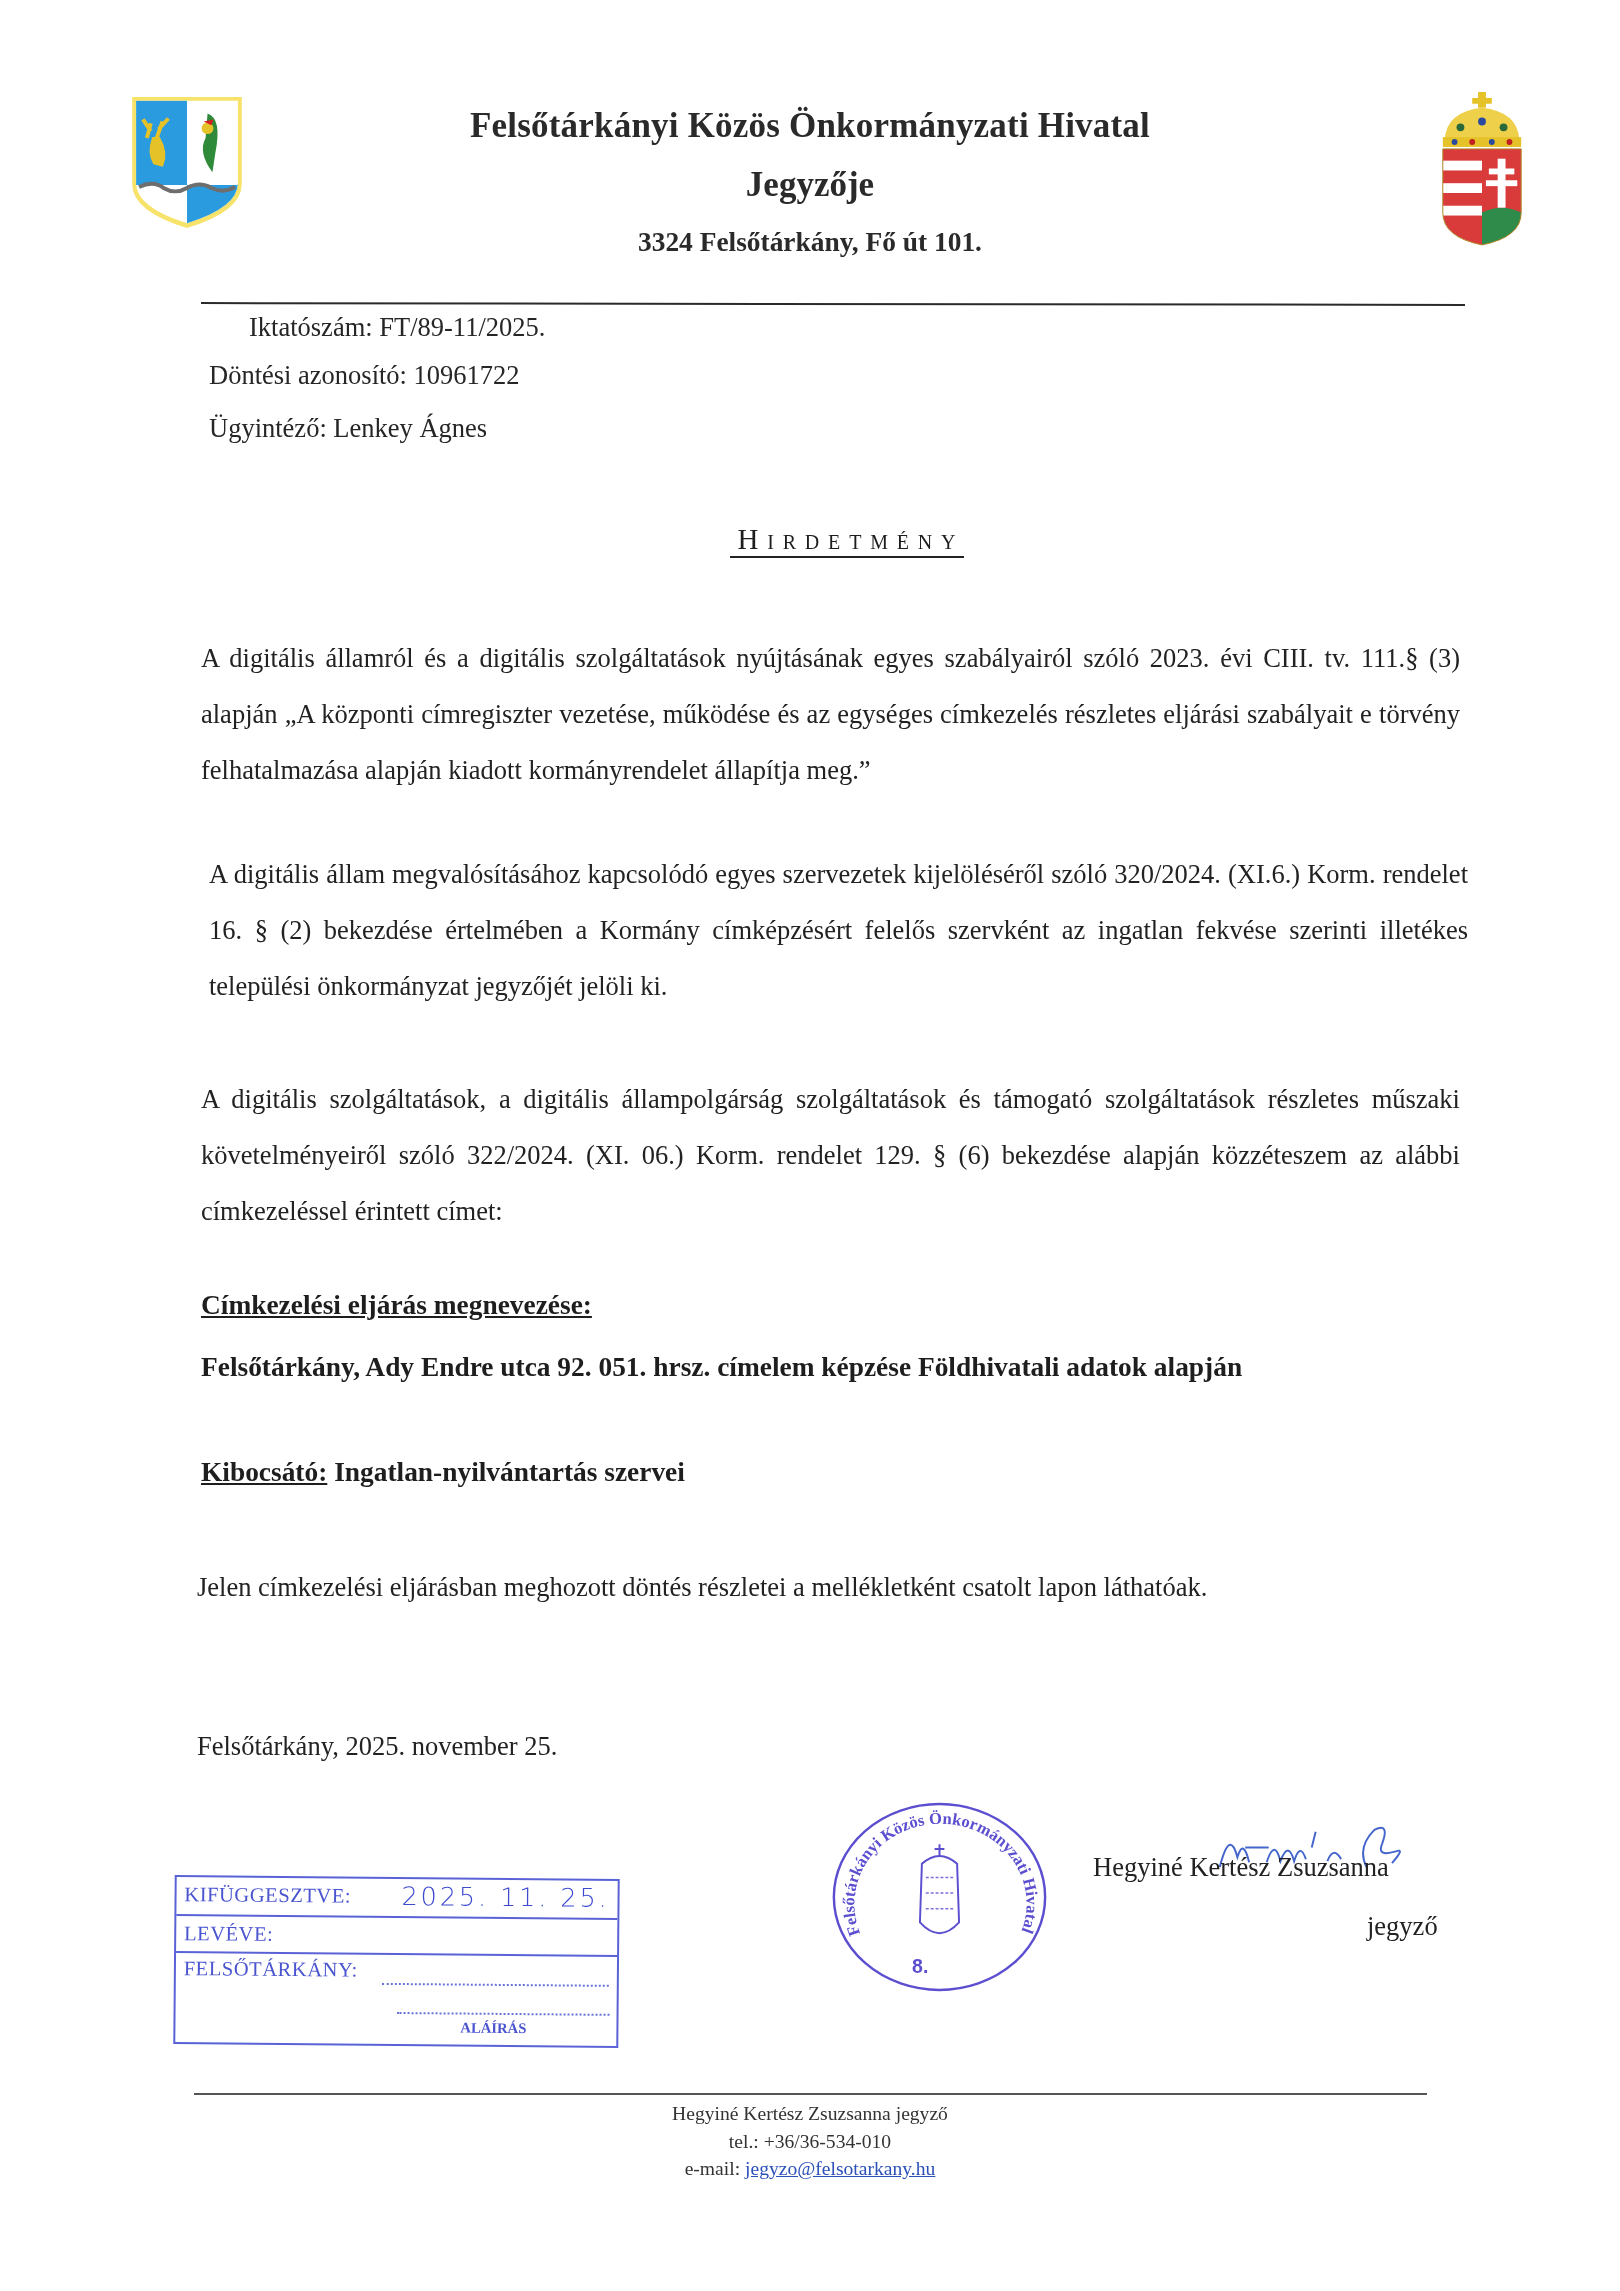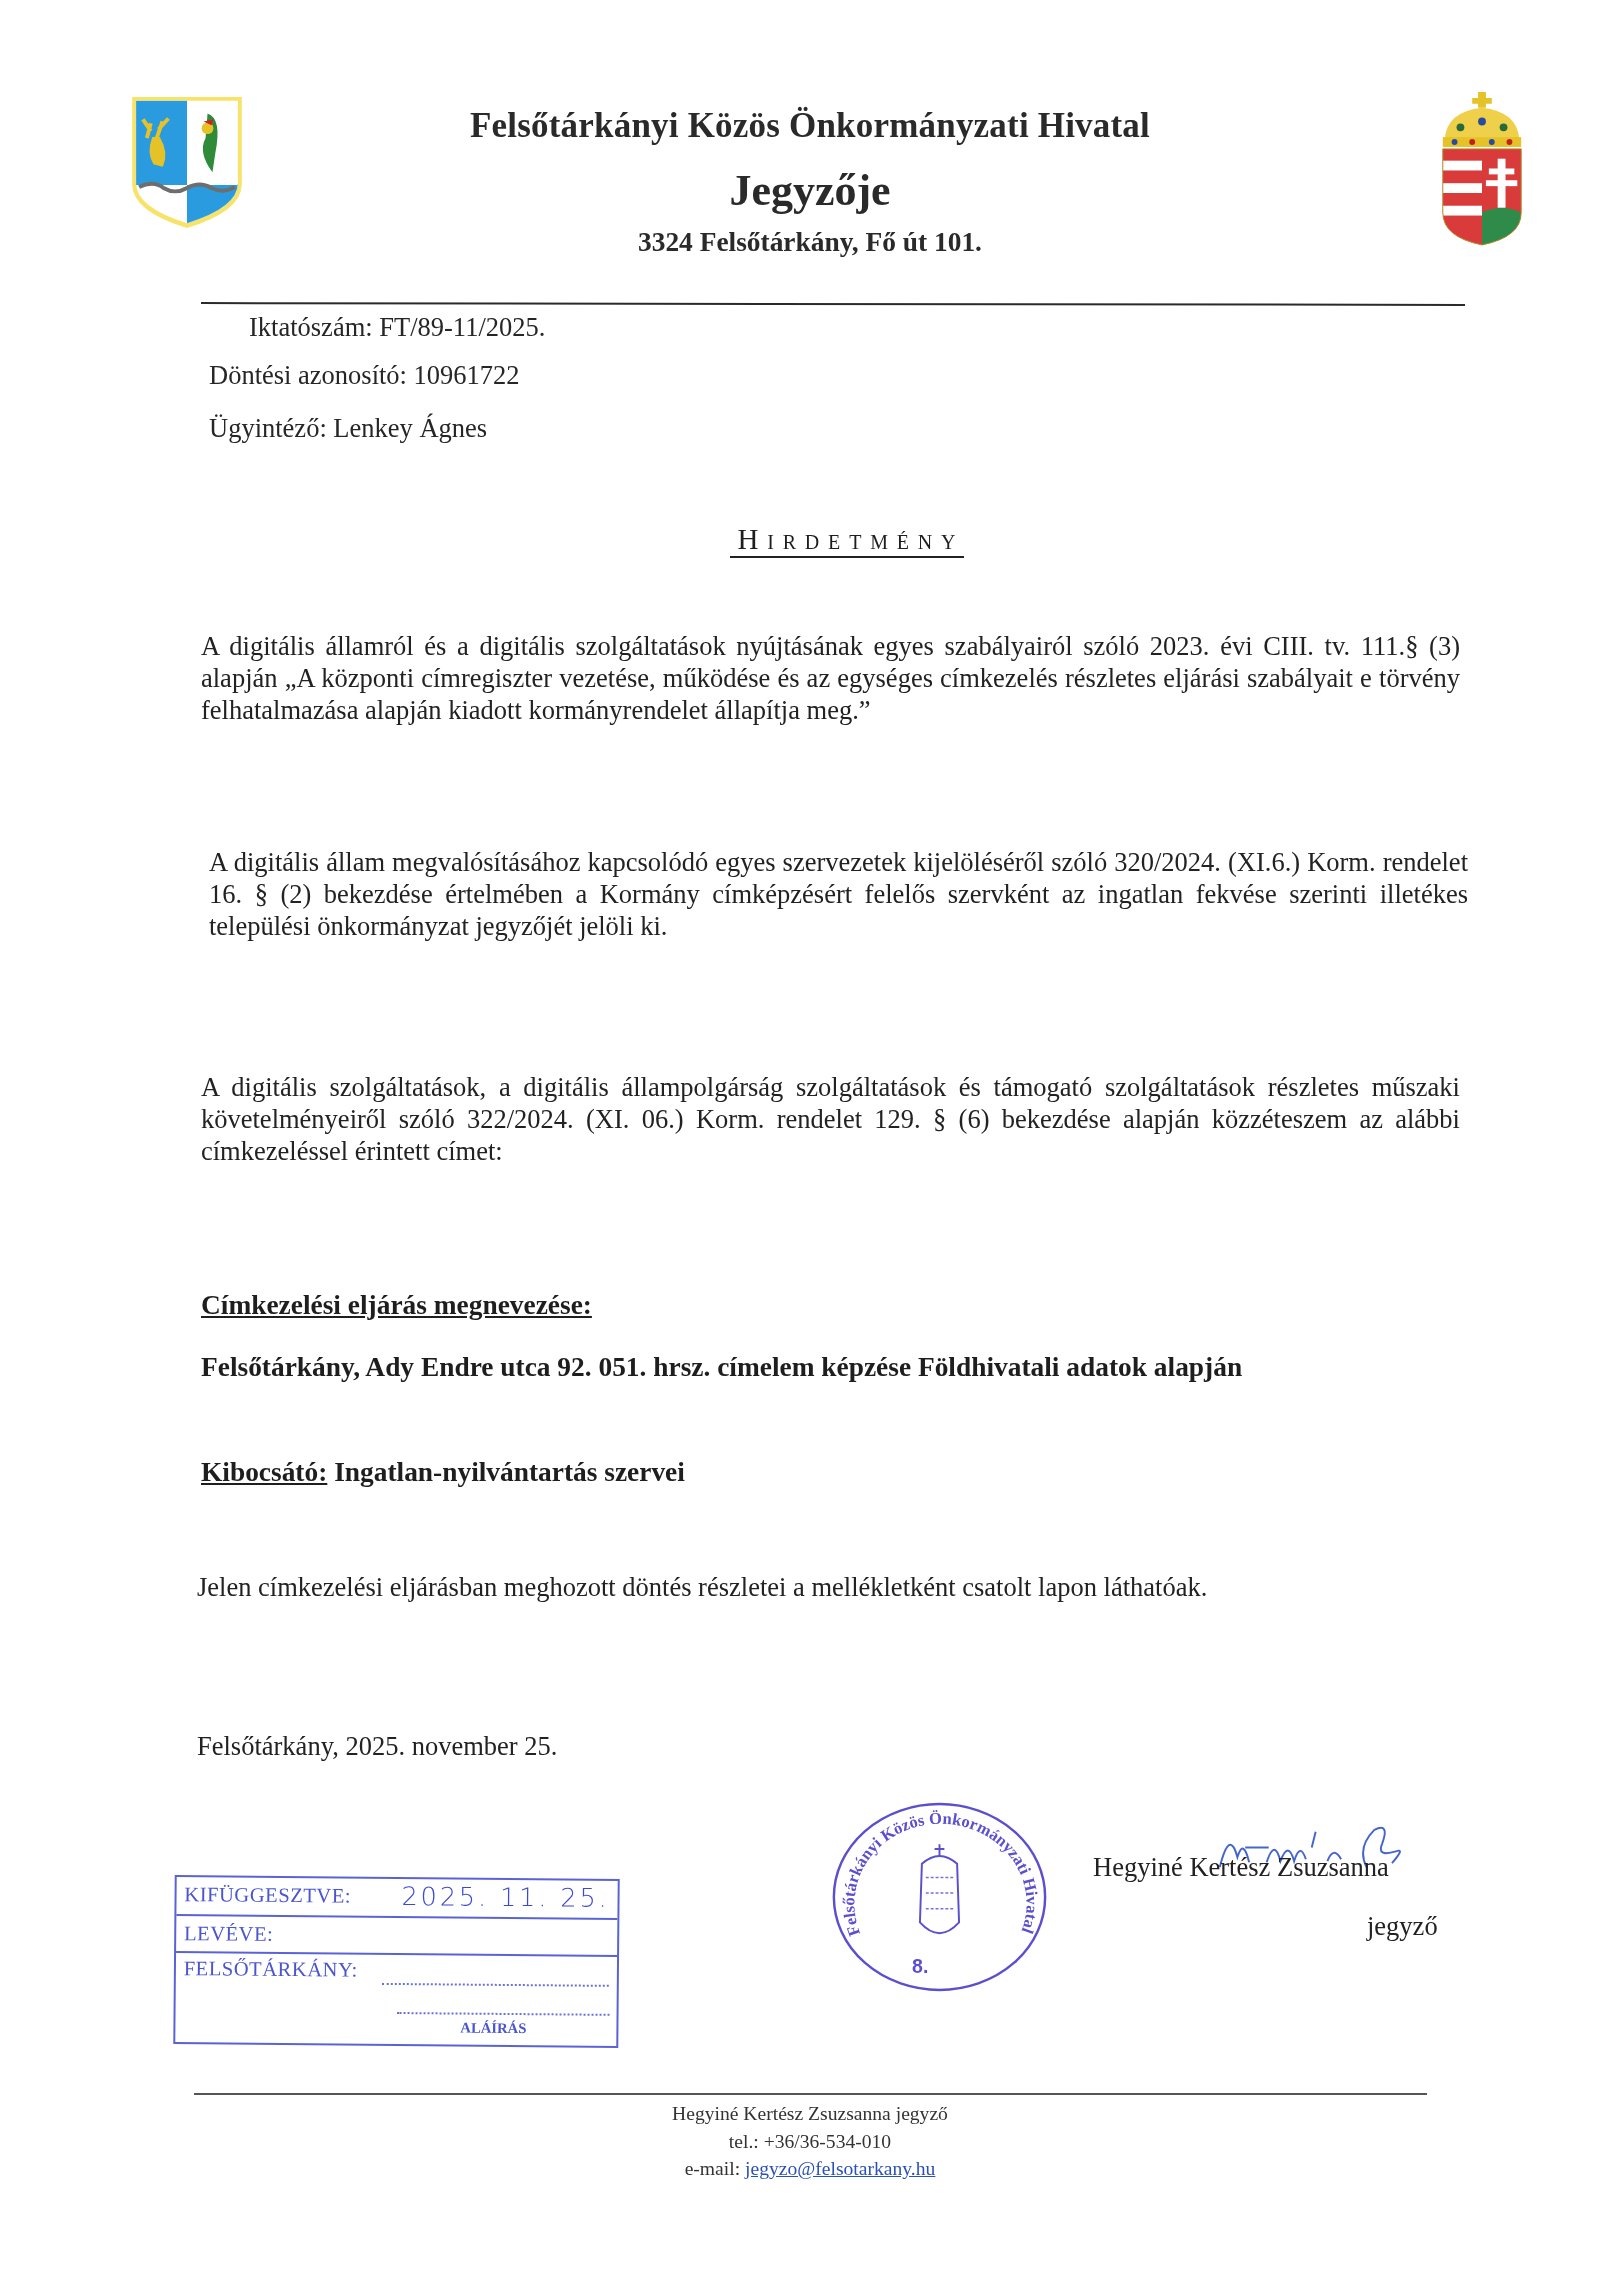--- a/index.html
+++ b/index.html
@@ -6,32 +6,32 @@
   body { width:1620px; height:2292px; position:relative; overflow:hidden;
          font-family:"Liberation Serif", "DejaVu Serif", serif; color:#1e1e1e; }
   .abs { position:absolute; }
 
   
   .crest-left { left:129px; top:94px; width:116px; height:137px; }
   .crest-right { left:1433px; top:90px; width:98px; height:157px; }
   .hdr { left:0; width:1620px; text-align:center; font-weight:bold; color:#2a2a2a;
          font-family:"Liberation Serif", serif; }
   .hdr1 { top:106px; font-size:35px; letter-spacing:0.2px; }
-  .hdr2 { top:165px; font-size:44px; }
+  .hdr2 { top:165px; font-size:35px; }
   .hdr3 { top:227px; font-size:27.4px; }
   .rule-top { left:201px; top:303px; width:1264px; height:2px; background:#2a2a2a; transform:rotate(0.08deg); }
 
   .meta { left:209px; font-size:26.5px; color:#262626; }
   .meta1 { top:312px;margin-left:40px; } .meta2 { top:360px; } .meta3 { top:413px; }
 
   .title { left:0; width:1620px; top:523px; text-align:center; font-size:29px; letter-spacing:8.8px;
            font-variant:small-caps;margin-left:37px; }
   .title span { border-bottom:2px solid #222; padding:0 0 1px 7.8px; }
 
-  .para { left:201px; width:1259px; font-size:26.5px; line-height:32px; text-align:justify;
+  .para { left:201px; width:1259px; font-size:26.5px; line-height:56px; text-align:justify;
           text-align-last:left; color:#222; }
   .p1 { top:630px; } .p2 { top:846px;margin-left:8px; } .p3 { top:1071px; }
 
   .label-u { left:201px; top:1290px; font-size:27.4px; font-weight:bold; text-decoration:underline; }
   .bold-line { left:201px; top:1352px; font-size:27.4px; font-weight:bold; white-space:nowrap; }
   .issuer { left:201px; top:1457px; font-size:27.4px; font-weight:bold; white-space:nowrap; }
   .issuer .u { text-decoration:underline; }
 
   .jelen { left:197px; top:1572px; font-size:26.5px; white-space:nowrap; color:#222; }
   .date { left:197px; top:1731px; font-size:26.5px; color:#222; }

